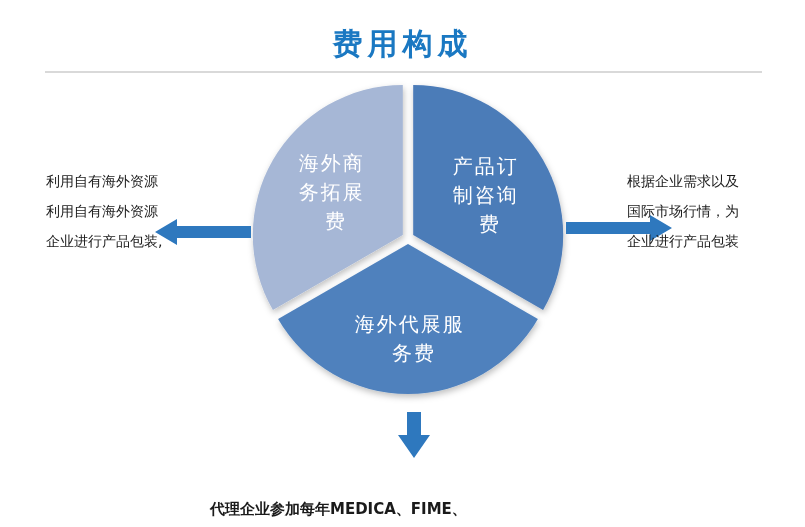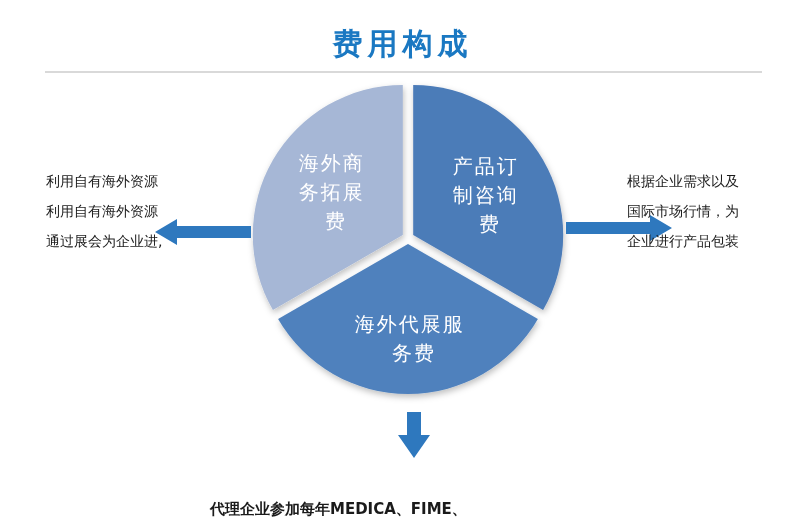--- a/index.html
+++ b/index.html
@@ -55,21 +55,21 @@
     </text>
 
     <polygon points="155,232 177,219 177,226 251,226 251,238 177,238 177,245" fill="#2e78be"></polygon>
     <polygon points="672,228 650,215 650,222 566,222 566,234 650,234 650,241" fill="#2e78be"></polygon>
     <polygon points="407,412 421,412 421,435 430,435 414,458 398,435 407,435" fill="#2e78be"></polygon>
   </svg>
 
   <div class="note note-left">
     <div>利用自有海外资源</div>
     <div>利用自有海外资源</div>
-    <div>通过展会为企业进,</div>
+    <div>企业进行产品包装,</div>
   </div>
 
   <div class="note note-right">
     <div>根据企业需求以及</div>
     <div>国际市场行情，为</div>
     <div>企业进行产品包装</div>
   </div>
 
   <div class="note note-bottom">
     <div>代理企业参加每年MEDICA、FIME、</div>

